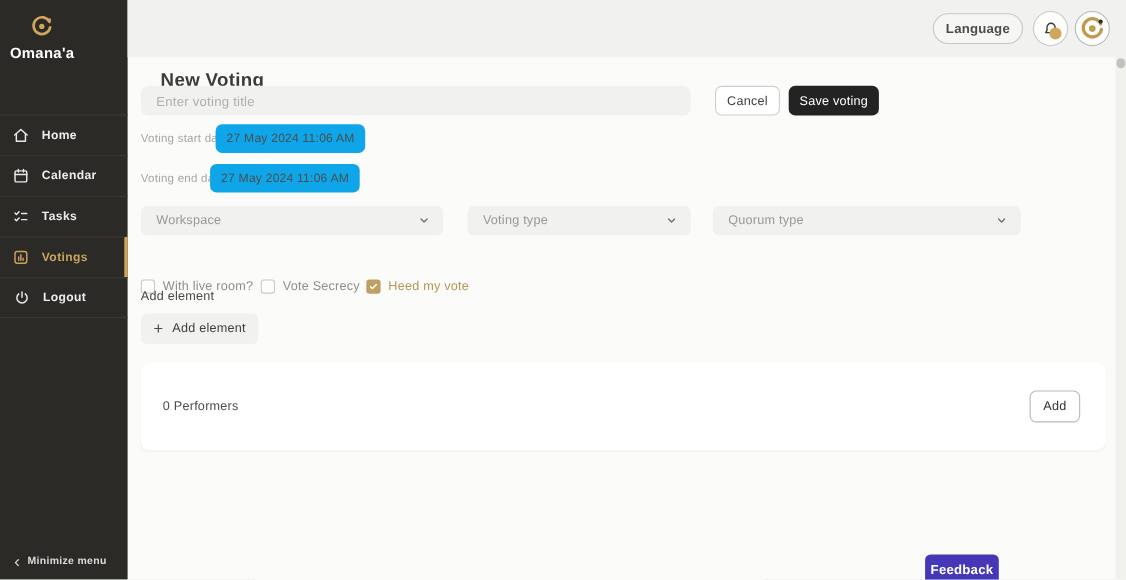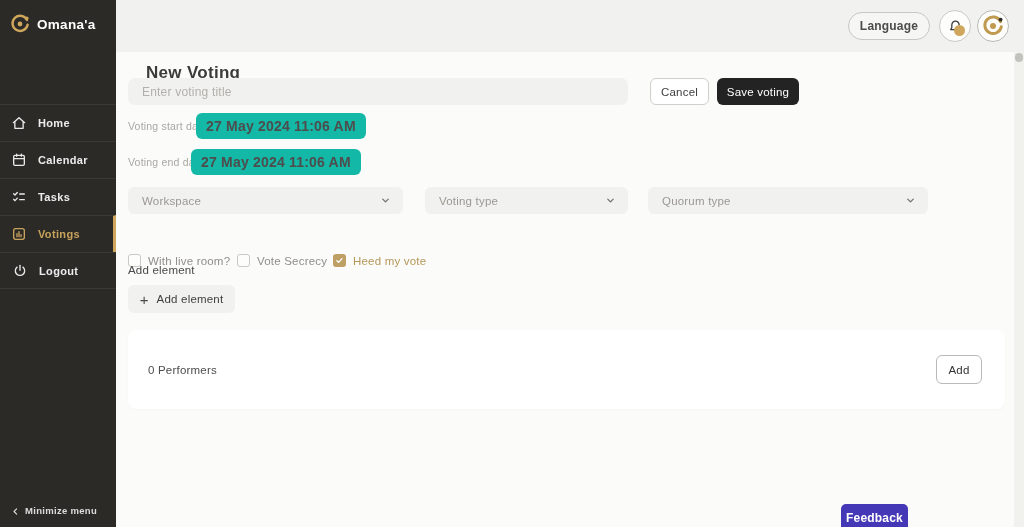--- a/index.html
+++ b/index.html
@@ -3,21 +3,21 @@
 <meta charset="utf-8">
 <style>
   * { margin:0; padding:0; box-sizing:border-box; }
   html,body { background:#e9e9e7; }
   .app {
     position:relative; width:1024px; height:527px; overflow:hidden;
     font-family:"Liberation Sans", sans-serif; background:#fbfbf9;
   }
   
   .sidebar { position:absolute; left:0; top:0; width:116px; height:527px; background:#2b2a27; }
-  .logo { position:absolute; left:9px; top:13px; display:flex; align-items:center; gap:6px; }
+  .logo { position:absolute; left:9px; top:13px; display:flex; align-items:center; gap:6px;flex-direction:column; }
   .logo-text { color:#ffffff; font-size:13.5px; font-weight:700; letter-spacing:.3px; }
   .menu { position:absolute; top:68px; left:0; right:0;margin-top:36px; }
   .menu-item {
     height:37px; display:flex; align-items:center; gap:11px; padding-left:11px;
     border-top:1px solid #3a3935; color:#ececec; font-size:11px; font-weight:600;
     letter-spacing:.35px; cursor:pointer;
   }
   .menu-item:last-child { border-bottom:1px solid #3a3935;padding-left:12px; }
   .menu-item svg { stroke:#e9e9e9; }
   .menu-item.active { color:#c9a35c; border-right:3px solid #cfa75c; }
@@ -53,22 +53,22 @@
   .cancel-btn {
     position:absolute; left:650px; top:78px; width:59px; height:27px; border-radius:6px;
     background:#ffffff; border:1px solid #cfcfcc; color:#3e3e3e; font-size:11.5px; font-weight:500;
   }
   .save-btn {
     position:absolute; left:717px; top:78px; width:82px; height:27px; border-radius:6px;
     background:#232323; border:none; color:#ffffff; font-size:11.5px; font-weight:500;
   }
   .date-label { position:absolute; left:128px; font-size:10.5px; color:#a9a7a2; letter-spacing:.2px; }
   .date-field {
-    position:absolute; height:26px; line-height:26px; background:#14b8a6; border-radius:6px;
-    padding:0 10px; font-size:14px; font-weight:700; color:#4d4d4d; letter-spacing:.2px; cursor:pointer;
+    position:absolute; height:26px; line-height:26px; background:#0ea5e9; border-radius:6px;
+    padding:0 10px; font-size:11px; font-weight:400; color:#4d4d4d; letter-spacing:.2px; cursor:pointer;
   }
   .dropdown {
     position:absolute; top:187px; height:27px; background:#f1f1ef; border-radius:6px;
     display:flex; align-items:center; justify-content:space-between; padding:0 12px 0 14px;
     font-size:11.5px; color:#9b9893; letter-spacing:.2px; cursor:pointer;
   }
   .checkbox-group { position:absolute; top:226px; display:flex; align-items:center; gap:7px; cursor:pointer;margin-top:28px; }
   .cb-box { width:13px; height:13px; border-radius:3px; border:1.5px solid #cbc9c4; background:#fdfdfc; display:flex; align-items:center; justify-content:center; }
   .cb-label { font-size:11.5px; color:#908e89; letter-spacing:.2px; }
   .checkbox-group.checked .cb-box { border:none; background:#bfa064; }

